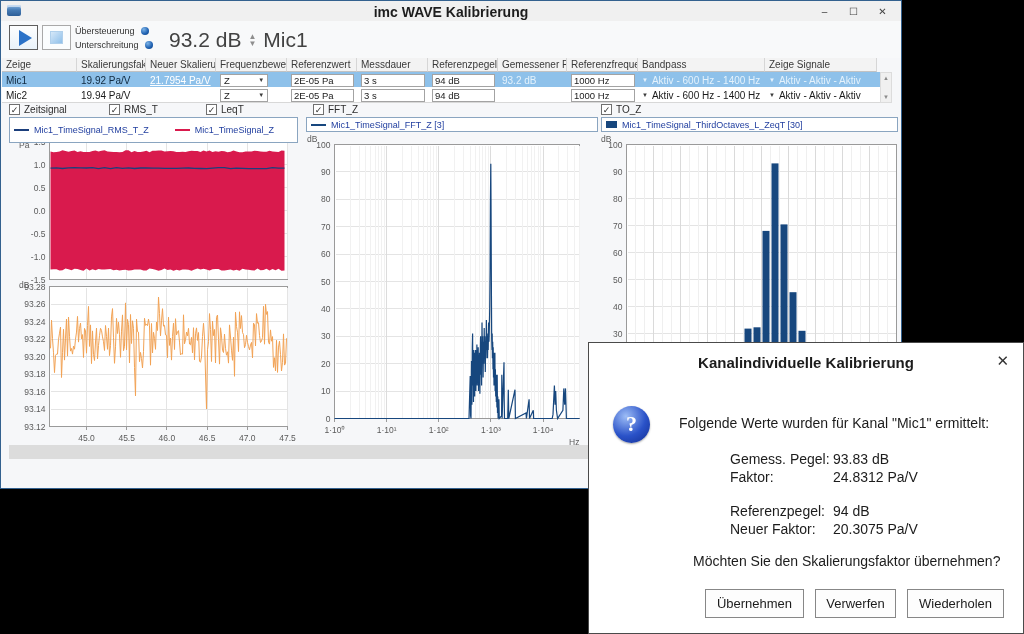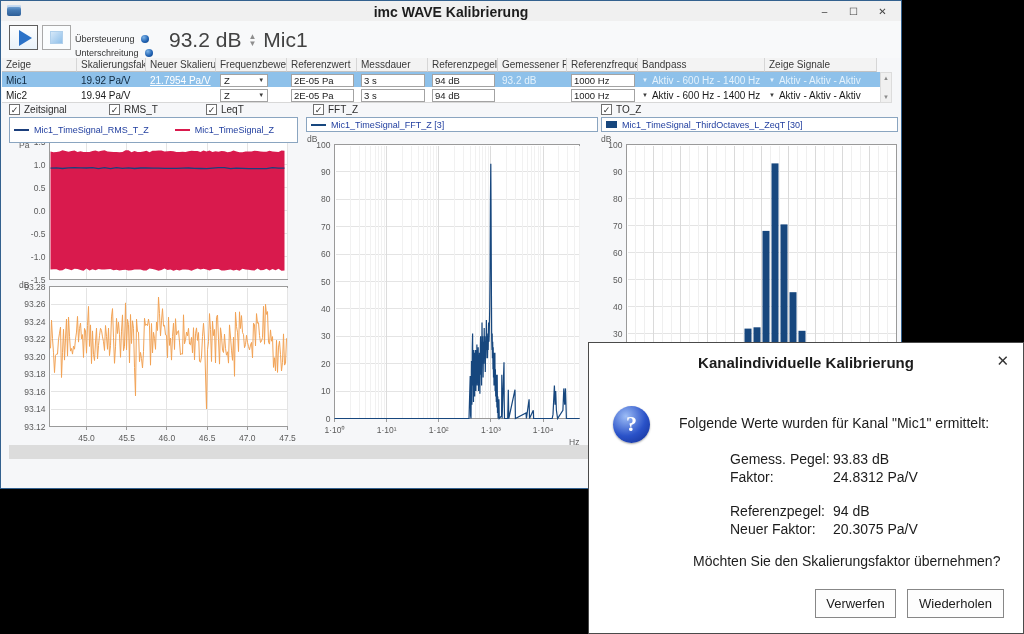--- a/index.html
+++ b/index.html
@@ -21,21 +21,21 @@
     font-size:10px;color:#444;cursor:default;}
 
   
   .toolbar{position:absolute;left:0;top:20px;width:100%;height:37px;background:#f8f9fa;}
   .play-btn{position:absolute;left:8px;top:4px;width:29px;height:25px;border:1px solid #5f5f5f;
     background:linear-gradient(180deg,#fdfefe,#e9f2fa);display:flex;align-items:center;justify-content:center;padding:0;}
   .tri{width:0;height:0;border-left:13px solid #2a72c8;border-top:8px solid transparent;border-bottom:8px solid transparent;margin-left:3px;}
   .stop-btn{position:absolute;left:41px;top:4px;width:29px;height:25px;border:1px solid #a9a9a9;
     background:#fbfdfe;display:flex;align-items:center;justify-content:center;padding:0;}
   .sq{width:13px;height:13px;background:linear-gradient(135deg,#d6e8f8,#8fc0ea);border:1px solid #b0d0ec;}
-  .leds{position:absolute;left:74px;top:3px;margin-top:8px;}
+  .leds{position:absolute;left:74px;top:3px;}
   .led-row{display:flex;align-items:center;height:14px;font-size:9px;color:#333;}
   .led{width:8px;height:8px;border-radius:50%;margin-left:6px;
     background:radial-gradient(circle at 35% 30%,#7db4e8,#1d5fb0 60%,#123f7a);}
   .level-group{position:absolute;left:168px;top:0;height:37px;display:flex;align-items:center;gap:7px;}
   .level,.channel{font-size:21px;color:#424242;}
   .spinner{display:flex;flex-direction:column;line-height:7px;font-size:8px;color:#8e8e8e;cursor:default;}
 
   
   #table{position:absolute;left:1px;top:57px;width:889px;font-size:10px;}
   .trow{display:flex;}
@@ -509,18 +509,19 @@
           <div class="val-label">Referenzpegel:</div>
           <div class="val-value">94 dB</div>
         </div>
         <div class="val-row">
           <div class="val-label">Neuer Faktor:</div>
           <div class="val-value">20.3075 Pa/V</div>
         </div>
       </div>
     <div class="dlg-question">Möchten Sie den Skalierungsfaktor übernehmen?</div>
     <div class="dlg-buttons" id="dlgButtons">
+        <button class="dlg-btn" style="width: 99px;">Übernehmen</button>
         <button class="dlg-btn" style="width: 81px;">Verwerfen</button>
         <button class="dlg-btn" style="width: 97px;">Wiederholen</button>
       </div>
   </div>
 
 </div>
 
 </body></html>

